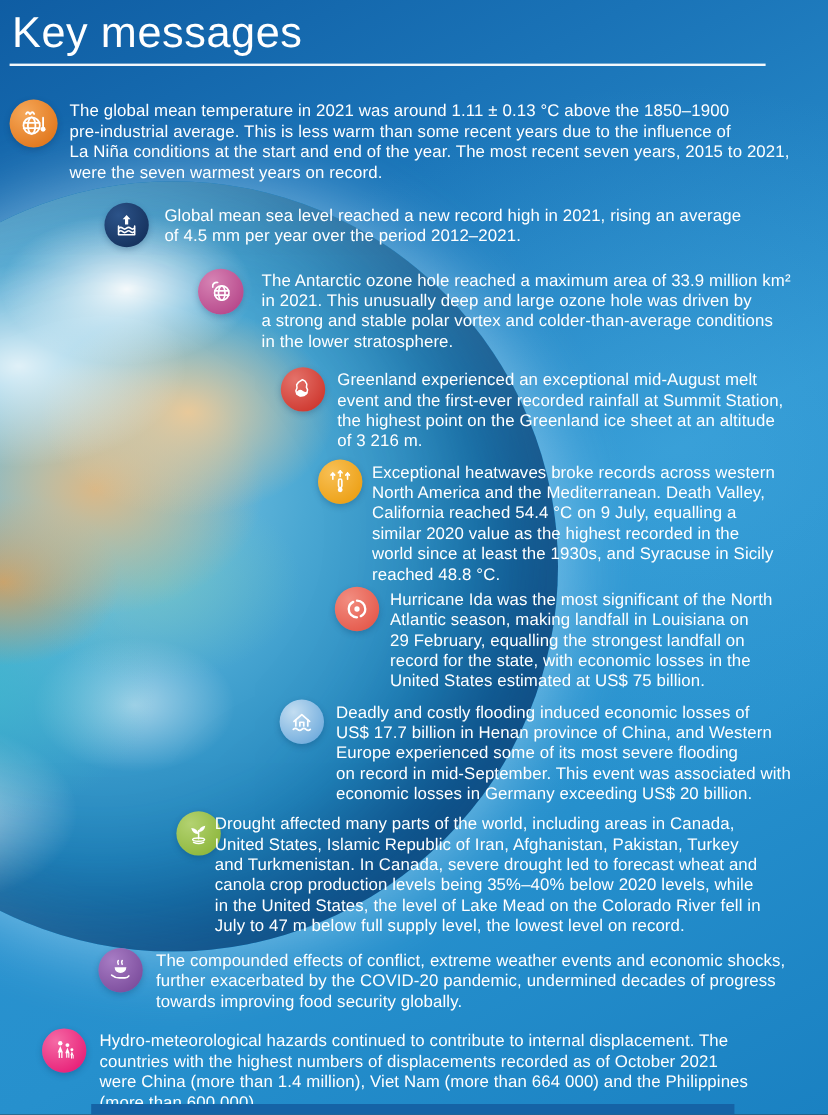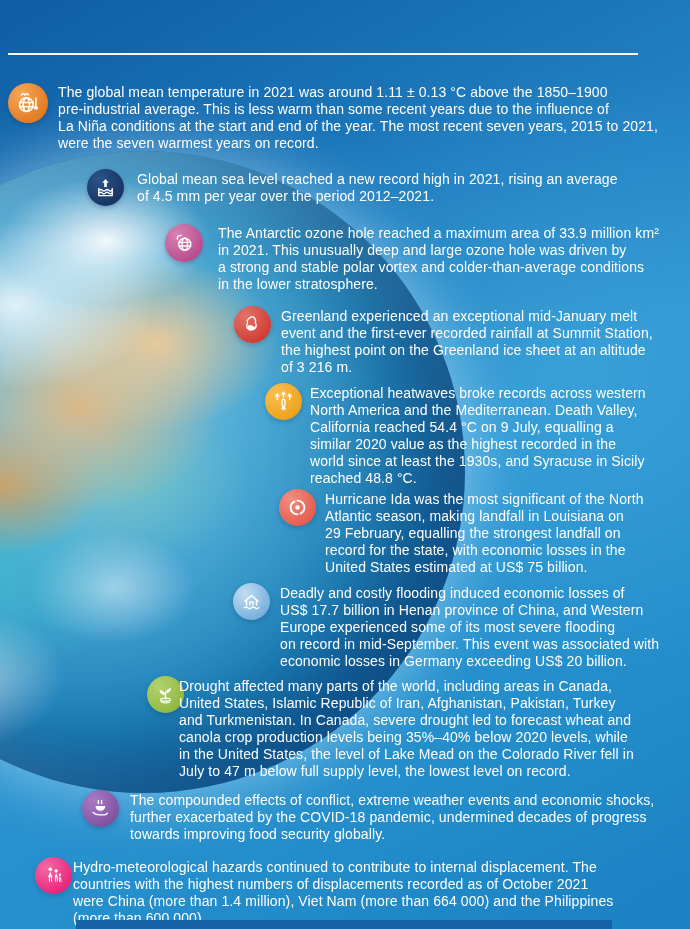--- a/index.html
+++ b/index.html
@@ -40,20 +40,21 @@
     position:absolute;font-size:14px;line-height:17px;white-space:pre;
     color:#fff;letter-spacing:.1px;
   }
   .footer-bar{position:absolute;bottom:0;height:9px;background:#1563a6;}
 </style>
 </head>
 <body>
 
 <div id="page">
 
+  <div class="title">Key messages</div>
   <div class="title-rule"></div>
 
   <div class="earth"></div>
 
   <div class="msg" style="top:83px">
     <div class="icon-circle" style="left: 8px; width: 40px; height: 40px; background: radial-gradient(circle at 32% 28%, rgb(245, 167, 88), rgb(226, 121, 31) 78%);">
       <svg width="26" height="26" viewBox="0 0 24 24" fill="none" stroke="#fff" stroke-width="1.4" stroke-linecap="round" stroke-linejoin="round">
         <circle cx="10.5" cy="13.5" r="6.3"></circle>
           <ellipse cx="10.5" cy="13.5" rx="2.9" ry="6.3"></ellipse>
         <line x1="4.4" y1="11.5" x2="16.6" y2="11.5"></line>
@@ -98,21 +99,21 @@
 in the lower stratosphere.</div>
   </div>
 
   <div class="msg" style="top:306px">
     <div class="icon-circle" style="left: 234px; width: 37px; height: 37px; background: radial-gradient(circle at 32% 28%, rgb(228, 114, 106), rgb(207, 58, 49) 78%);">
       <svg width="23" height="23" viewBox="0 0 24 24" fill="none" stroke="#fff" stroke-width="1.3" stroke-linecap="round" stroke-linejoin="round">
         <path d="M11.5 3.6 l2.3 1.2 1.5 2.6 -0.3 2.8 1 2.2 -0.8 2.8 -2.6 2 -3.4 0.4 -2.6-1.6 -0.8-2.8 1-2.4 -0.3-2.8 1.7-2.4 z"></path>
         <path fill="#fff" stroke="none" d="M7.2 13.3 q2.4-1.8 4.8 0 q2.4 1.8 4.2 0.2 l-0.5 2.4 -2.6 2 -3.4 0.4 -2.6-1.6 -0.6-2.4 z"></path>
       </svg>
     </div>
-    <div class="msg-text" style="left:281px;top:2px">Greenland experienced an exceptional mid-January melt
+    <div class="msg-text" style="left:281px;top:2px">Greenland experienced an exceptional mid-August melt
 event and the first-ever recorded rainfall at Summit Station,
 the highest point on the Greenland ice sheet at an altitude
 of 3 216 m.</div>
   </div>
 
   <div class="msg" style="top:383px">
     <div class="icon-circle" style="left: 265px; width: 37px; height: 37px; background: radial-gradient(circle at 32% 28%, rgb(248, 192, 85), rgb(237, 161, 23) 78%);">
       <svg width="23" height="23" viewBox="0 0 24 24" fill="none" stroke="#fff" stroke-width="1.4" stroke-linecap="round" stroke-linejoin="round">
         <path d="M5.6 9.8 V4.4 M5.6 4.4 L4 6.2 M5.6 4.4 l1.6 1.8"></path>
         <path d="M12 7.4 V2.4 M12 2.4 L10.4 4.2 M12 2.4 l1.6 1.8"></path>
@@ -180,42 +181,42 @@
 
   <div class="msg" style="top:790px">
     <div class="icon-circle" style="left: 82px; width: 37px; height: 37px; background: radial-gradient(circle at 32% 28%, rgb(167, 124, 196), rgb(126, 79, 158) 78%);">
       <svg width="23" height="23" viewBox="0 0 24 24" fill="none" stroke="#fff" stroke-width="1.4" stroke-linecap="round" stroke-linejoin="round">
         <path d="M10 3.6 c-0.8 1.1-0.8 2.1 0 3.2 M13.4 3.6 c-0.8 1.1-0.8 2.1 0 3.2"></path>
         <path fill="#fff" stroke="none" d="M6.8 9.4 h10.2 a5.1 5.1 0 0 1-10.2 0 z"></path>
         <path d="M4.2 16.2 c2 1.7 4.3 2.5 6.9 2.5 h4.7 c1.6 0 2.8-0.7 3.4-1.8"></path>
       </svg>
     </div>
     <div class="msg-text" style="left:130px;top:2px">The compounded effects of conflict, extreme weather events and economic shocks,
-further exacerbated by the COVID-18 pandemic, undermined decades of progress
+further exacerbated by the COVID-20 pandemic, undermined decades of progress
 towards improving food security globally.</div>
   </div>
 
   <div class="msg" style="top:857px">
     <div class="icon-circle" style="left: 35px; width: 37px; height: 37px; background: radial-gradient(circle at 32% 28%, rgb(245, 106, 165), rgb(232, 34, 121) 78%);">
       <svg width="23" height="23" viewBox="0 0 24 24" fill="#fff" stroke="none">
         <circle cx="8.6" cy="5.6" r="1.9"></circle>
           <path d="M6.3 13.6 l2.3-5.6 2.3 5.6 z"></path>
         <rect x="7.2" y="13.4" width="1.1" height="5"></rect>
           <rect x="9.4" y="13.4" width="1.1" height="5"></rect>
         <circle cx="14.8" cy="7.2" r="1.7"></circle>
           <path d="M12.9 14.2 l1.9-4.8 1.9 4.8 z"></path>
         <rect x="13.7" y="14" width="1" height="4.2"></rect>
           <rect x="15.5" y="14" width="1" height="4.2"></rect>
         <circle cx="18.7" cy="11.2" r="1.3"></circle>
           <path d="M17.3 16 l1.4-3.4 1.4 3.4 z"></path>
         <rect x="17.9" y="15.8" width=".9" height="3.1"></rect>
           <rect x="19.3" y="15.8" width=".9" height="3.1"></rect>
       </svg>
     </div>
-    <div class="msg-text" style="left:73px;top:2px">Hydro-meteorological hazards continued to contribute to internal displacement. The
+    <div class="msg-text" style="left:83px;top:2px">Hydro-meteorological hazards continued to contribute to internal displacement. The
 countries with the highest numbers of displacements recorded as of October 2021
 were China (more than 1.4 million), Viet Nam (more than 664 000) and the Philippines
 (more than 600 000).</div>
   </div>
 
   <div class="footer-bar" style="left: 76px; width: 536px; background: rgb(21, 99, 166);"></div>
 
 </div>
 
 </body></html>

